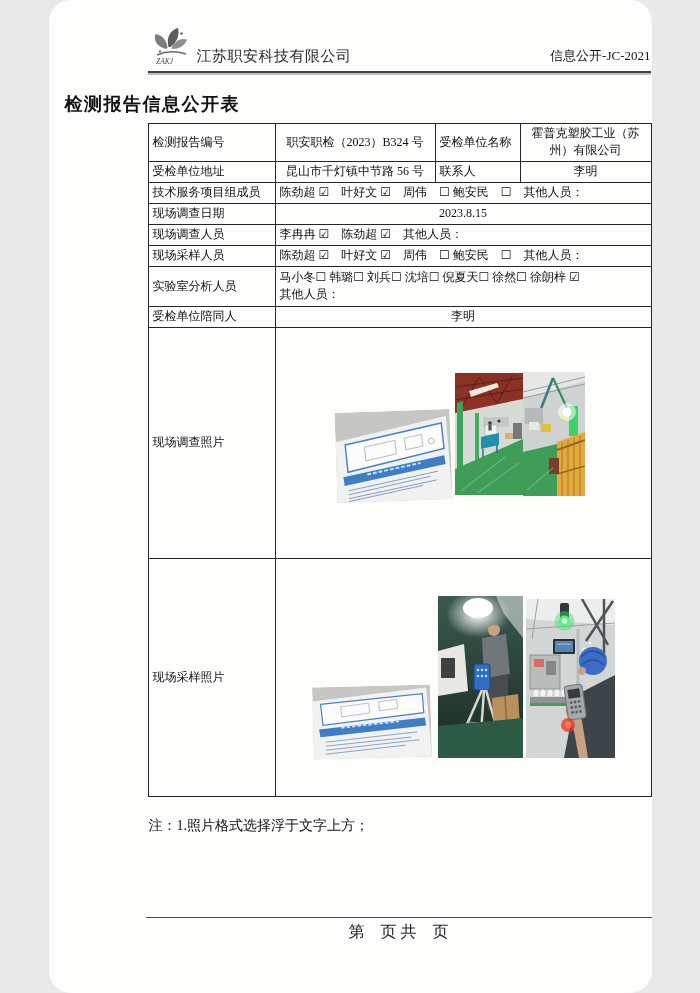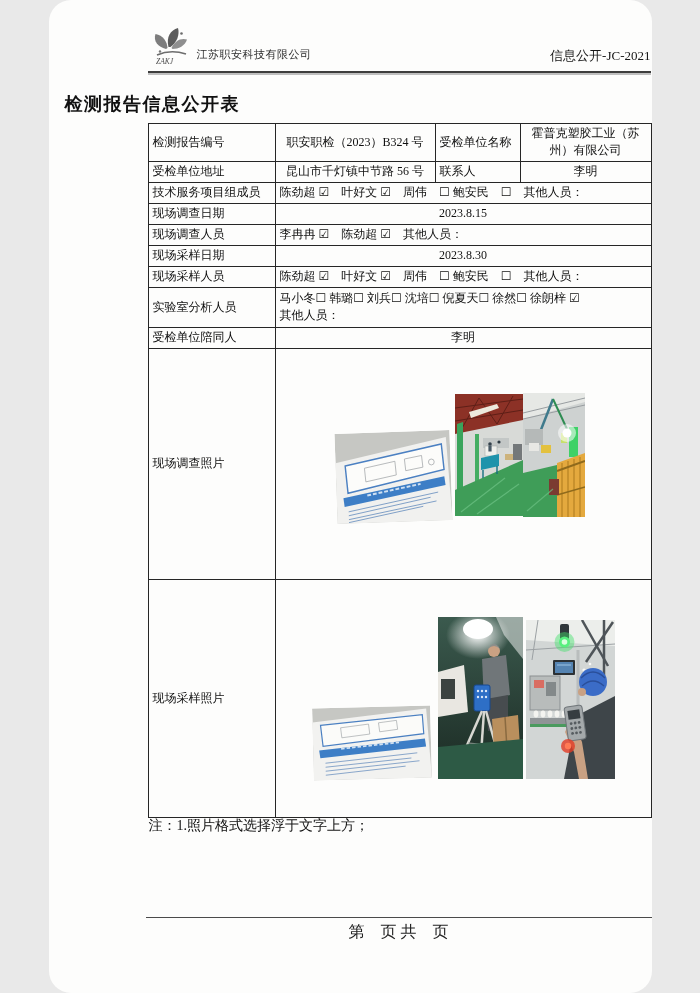--- a/index.html
+++ b/index.html
@@ -5,21 +5,21 @@
   * { margin:0; padding:0; box-sizing:border-box; }
   html,body { background:#e9e9e9; }
   .page {
     position:relative; width:603px; height:993px; background:#fdfdfc;
     font-family:"Liberation Serif","DejaVu Serif",serif; color:#111;
     margin:0 auto; overflow:hidden;border-radius:22px;
   }
   
   .hdr { position:absolute; left:99px; top:26px; width:503px; height:46px; }
   .logo { position:absolute; left:2px; top:0; width:42px; height:40px; }
-  .company { position:absolute; left:49px; top:21px; font-size:11px; color:#2c2c2c; letter-spacing:.5px; }
+  .company { position:absolute; left:49px; top:21px; font-size:15px; color:#2c2c2c; letter-spacing:.5px; }
   .doccode { position:absolute; right:0; top:21px; font-size:13px; color:#161616; }
   .hdr-rule { position:absolute; left:99px; top:71px; width:503px; height:0;
               border-top:2px solid #3d3d3d; box-shadow:0 2px 0 rgba(140,140,140,.55); }
   .title { position:absolute; left:16px; top:92px; width:700px; text-align:left;
            font-size:18px; font-weight:bold; letter-spacing:1.5px; }
   
   table.form { position:absolute; left:99px; top:123px; width:503px;
                border-collapse:collapse; table-layout:fixed; font-size:12px; }
   table.form td { border:1px solid #262626; padding:1px 4px; vertical-align:middle;
                   overflow:hidden; line-height:1.45; }
@@ -88,24 +88,20 @@
     </tr>
     <tr style="height:21px">
       <td class="lbl">现场调查日期</td>
       <td class="ctr" colspan="3">2023.8.15</td>
     </tr>
     <tr style="height:21px">
       <td class="lbl">现场调查人员</td>
       <td class="val" colspan="3">李冉冉 ☑　陈劲超 ☑　其他人员：</td>
     </tr>
     <tr style="height:21px">
-      <td class="lbl">现场采样日期</td>
-      <td class="ctr" colspan="3">2023.8.30</td>
-    </tr>
-    <tr style="height:21px">
       <td class="lbl">现场采样人员</td>
       <td class="val" colspan="3">陈劲超 ☑　叶好文 ☑　周伟　☐ 鲍安民　☐　其他人员：</td>
     </tr>
     <tr style="height:40px">
       <td class="lbl">实验室分析人员</td>
       <td class="val" colspan="3">
         <div>马小冬☐ 韩璐☐ 刘兵☐ 沈培☐ 倪夏天☐ 徐然☐ 徐朗梓 ☑</div>
         <div>其他人员：</div>
       </td>
     </tr>

